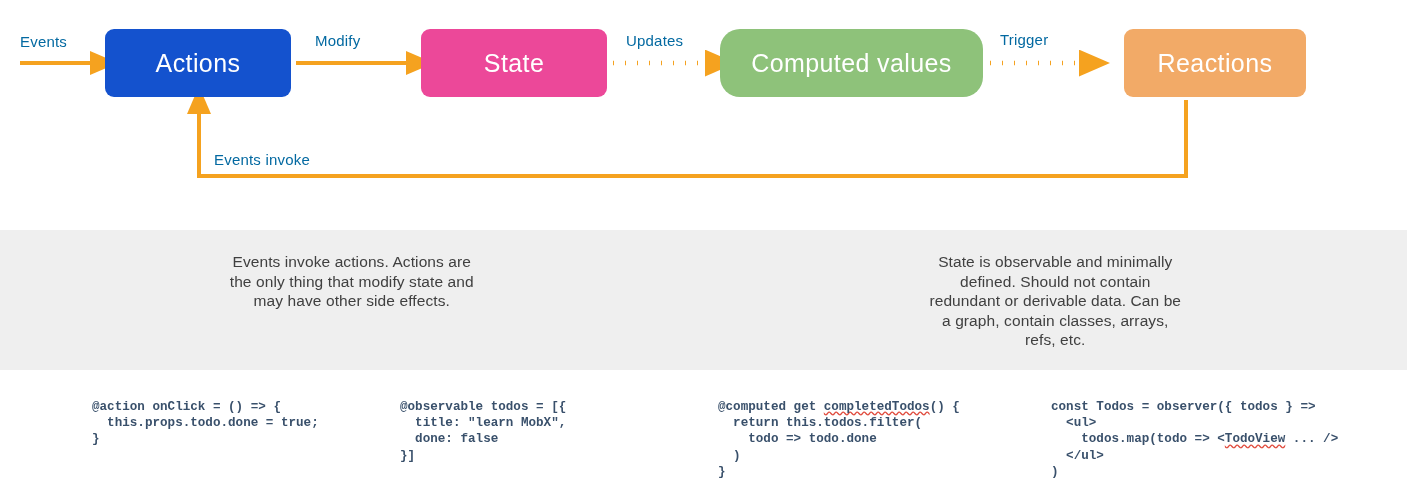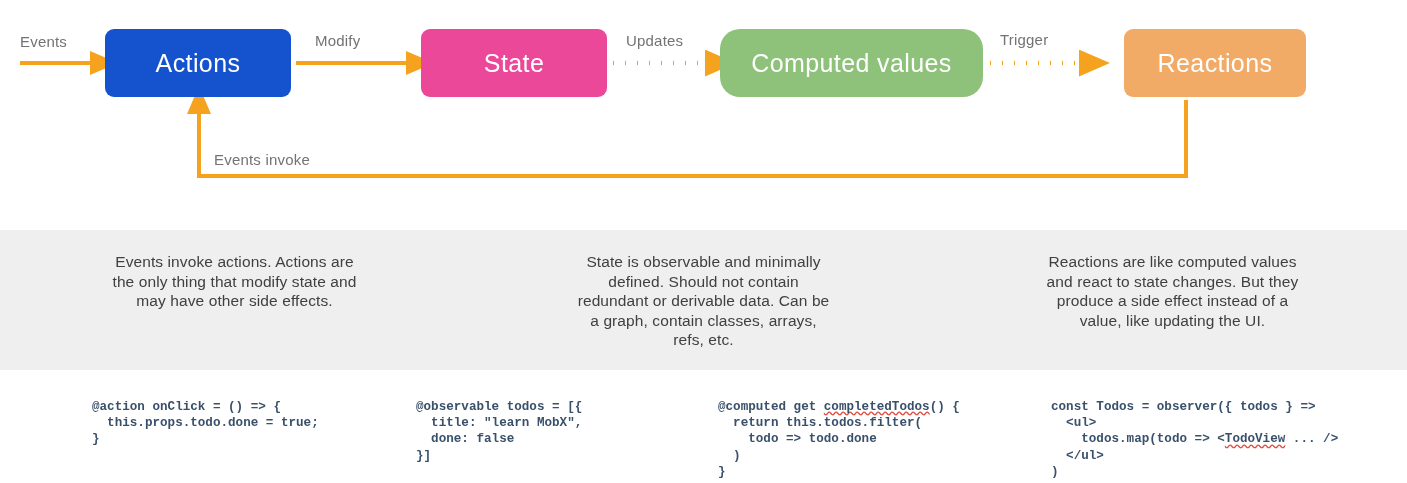--- a/index.html
+++ b/index.html
@@ -43,21 +43,21 @@
     box-sizing: border-box;
   }
 
   #node-actions  { left: 105px;  top: 29px; width: 186px; height: 68px; background: #1452CE; }
   #node-state    { left: 421px;  top: 29px; width: 186px; height: 68px; background: #ec4899; }
   #node-computed { left: 720px;  top: 29px; width: 263px; height: 68px; background: #8EC27A; border-radius: 20px; }
   #node-reactions{ left: 1094px; top: 29px; width: 182px; height: 68px; background: #F2AA67; margin-left: 30px; }
 
   .edge-label {
     position: absolute;
-    color: #737373;
+    color: #0369a1;
     font-family: "Liberation Sans", sans-serif;
     font-weight: 300;
     font-size: 15px;
     letter-spacing: 0.2px;
     white-space: nowrap;
   }
   #label-events    { left: 20px;   top: 33px; }
   #label-modify    { left: 315px;  top: 32px; }
   #label-updates   { left: 626px;  top: 32px; }
   #label-trigger   { left: 1000px; top: 31px; }
@@ -106,21 +106,21 @@
     position: absolute;
     font-family: "Liberation Mono", "DejaVu Sans Mono", monospace;
     font-size: 12.6px;
     line-height: 16.4px;
     font-weight: bold;
     color: #39506B;
     white-space: pre;
     letter-spacing: 0px;
   }
   #code-actions   { left: 92px;   top: 8px; }
-  #code-state     { left: 416px;  top: 8px; font-family: Liberation Mono, monospace; }
+  #code-state     { left: 400px;  top: 8px; font-family: Liberation Mono, monospace; }
   #code-computed  { left: 718px;  top: 8px; }
   #code-reactions { left: 1051px; top: 8px; }
 
   .squiggle {
     text-decoration: underline wavy #E04A3C;
     text-decoration-skip-ink: none;
     text-underline-offset: 1px;
     margin-top: 44px;
   }
 </style>
@@ -179,23 +179,20 @@
   <div class="edge-label" id="label-events-invoke">Events invoke</div>
 </div>
 
 <div id="description-band">
   <div class="desc-cell">
     <div class="desc-text">Events invoke actions. Actions are the only thing that modify state and may have other side effects.</div>
   </div>
   <div class="desc-cell">
     <div class="desc-text">State is observable and minimally defined. Should not contain redundant or derivable data. Can be a graph, contain classes, arrays, refs, etc.</div>
   </div>
-  <div class="desc-cell">
-    <div class="desc-text">Reactions are like computed values and react to state changes. But they produce a side effect instead of a value, like updating the UI.</div>
-  </div>
 </div>
 
 <div id="code-band">
 
   <pre class="code-block" id="code-actions">@action onClick = () =&gt; {
   this.props.todo.done = true;
 }</pre>
 
   <pre class="code-block" id="code-state">@observable todos = [{
   title: "learn MobX",

